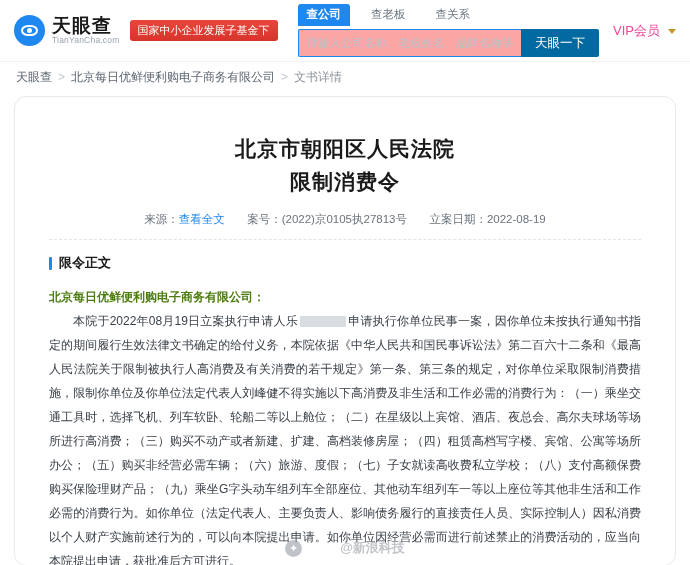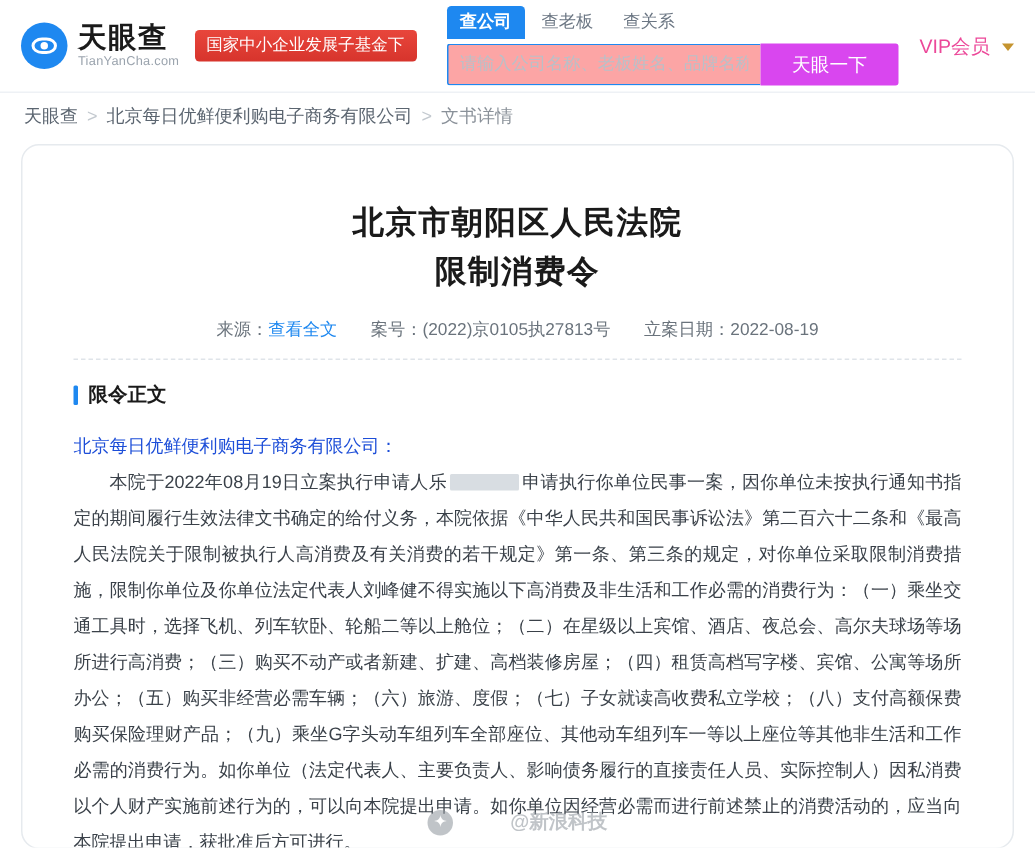--- a/index.html
+++ b/index.html
@@ -49,21 +49,21 @@
     border-radius: 3px;
     padding: 4px 8px;
     font-size: 11px;
     line-height: 1.25;
     text-align: right;
     flex: 0 0 auto;
   }
   .promo .l2 { color: #ffe9a8; font-weight: bold; }
 
   .searchbox { margin-left: 20px; flex: 1 1 auto; max-width: 430px; }
-  .search-tabs { display: flex; gap: 2px; font-size: 11.5px; margin-bottom: 3px; }
+  .search-tabs { display: flex; gap: 12px; font-size: 11.5px; margin-bottom: 3px; }
   .search-tab {
     padding: 3px 9px 4px 9px;
     color: #6b7683;
     border-radius: 3px 3px 0 0;
     cursor: pointer;
   }
   .search-tab.active {
     background: #1e88f0;
     color: #fff;
     font-weight: bold;
@@ -76,22 +76,22 @@
     border-radius: 2px 0 0 2px;
     padding: 0 8px;
     font-size: 11.5px;
     color: #333;
     outline: none;
     font-family: "Liberation Sans", sans-serif;
     background: #fca5a5;
   }
   .search-input::placeholder { color: #b9c0c8; }
   .search-btn {
-    width: 92px;
-    background: #d946ef;
+    width: 78px;
+    background: #0369a1;
     color: #fff;
     border: none;
     font-size: 12.5px;
     border-radius: 0 2px 2px 0;
     cursor: pointer;
     font-family: "Liberation Sans", sans-serif;
   }
   .vip {
     margin-left: auto;
     color: #ec4899;
@@ -165,21 +165,21 @@
   }
 
   .body-text {
     margin-top: 13px;
     font-size: 12px;
     line-height: 2.0;
     color: #3a4149;
     text-align: justify;
   }
   .p-indent { text-indent: 2em; }
-  .company { color: #1d4ed8; font-weight: normal; }
+  .company { color: #4d7c0f; font-weight: bold; }
   .redact {
     display: inline-block;
     width: 46px; height: 11px;
     background: #d8dde2;
     border-radius: 1px;
     vertical-align: middle;
     margin: 0 2px;
   }
 
   

